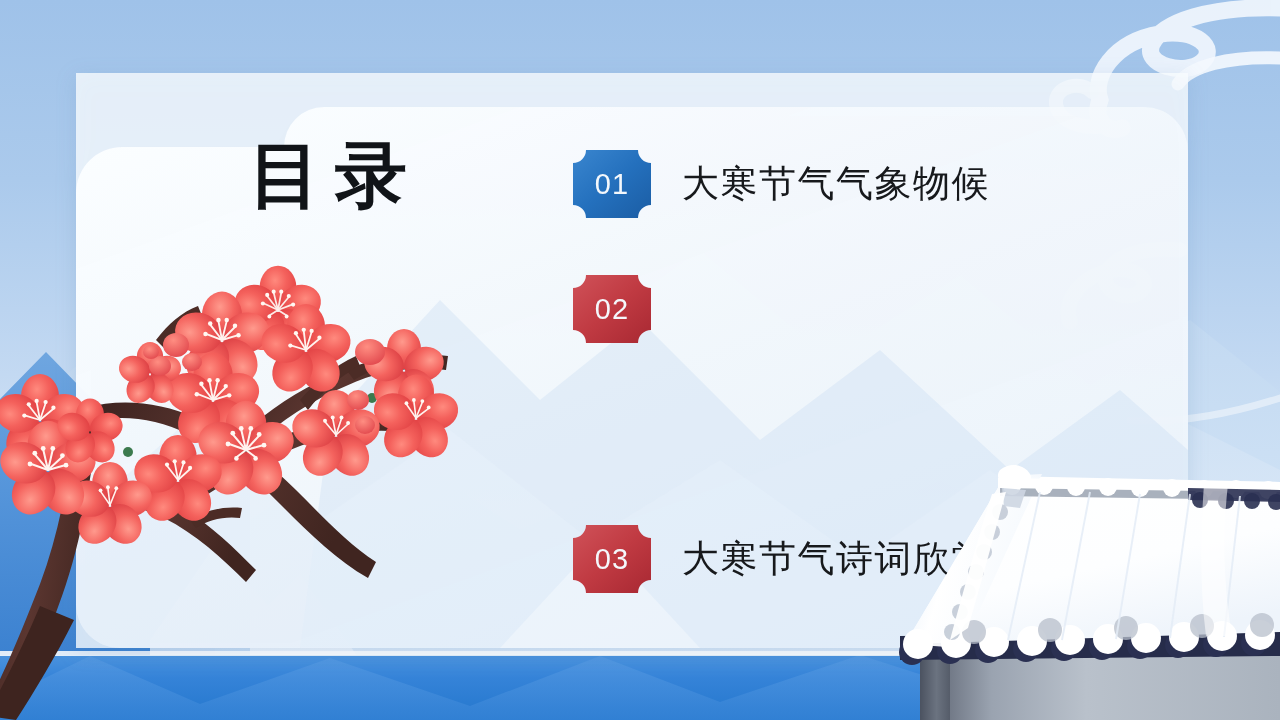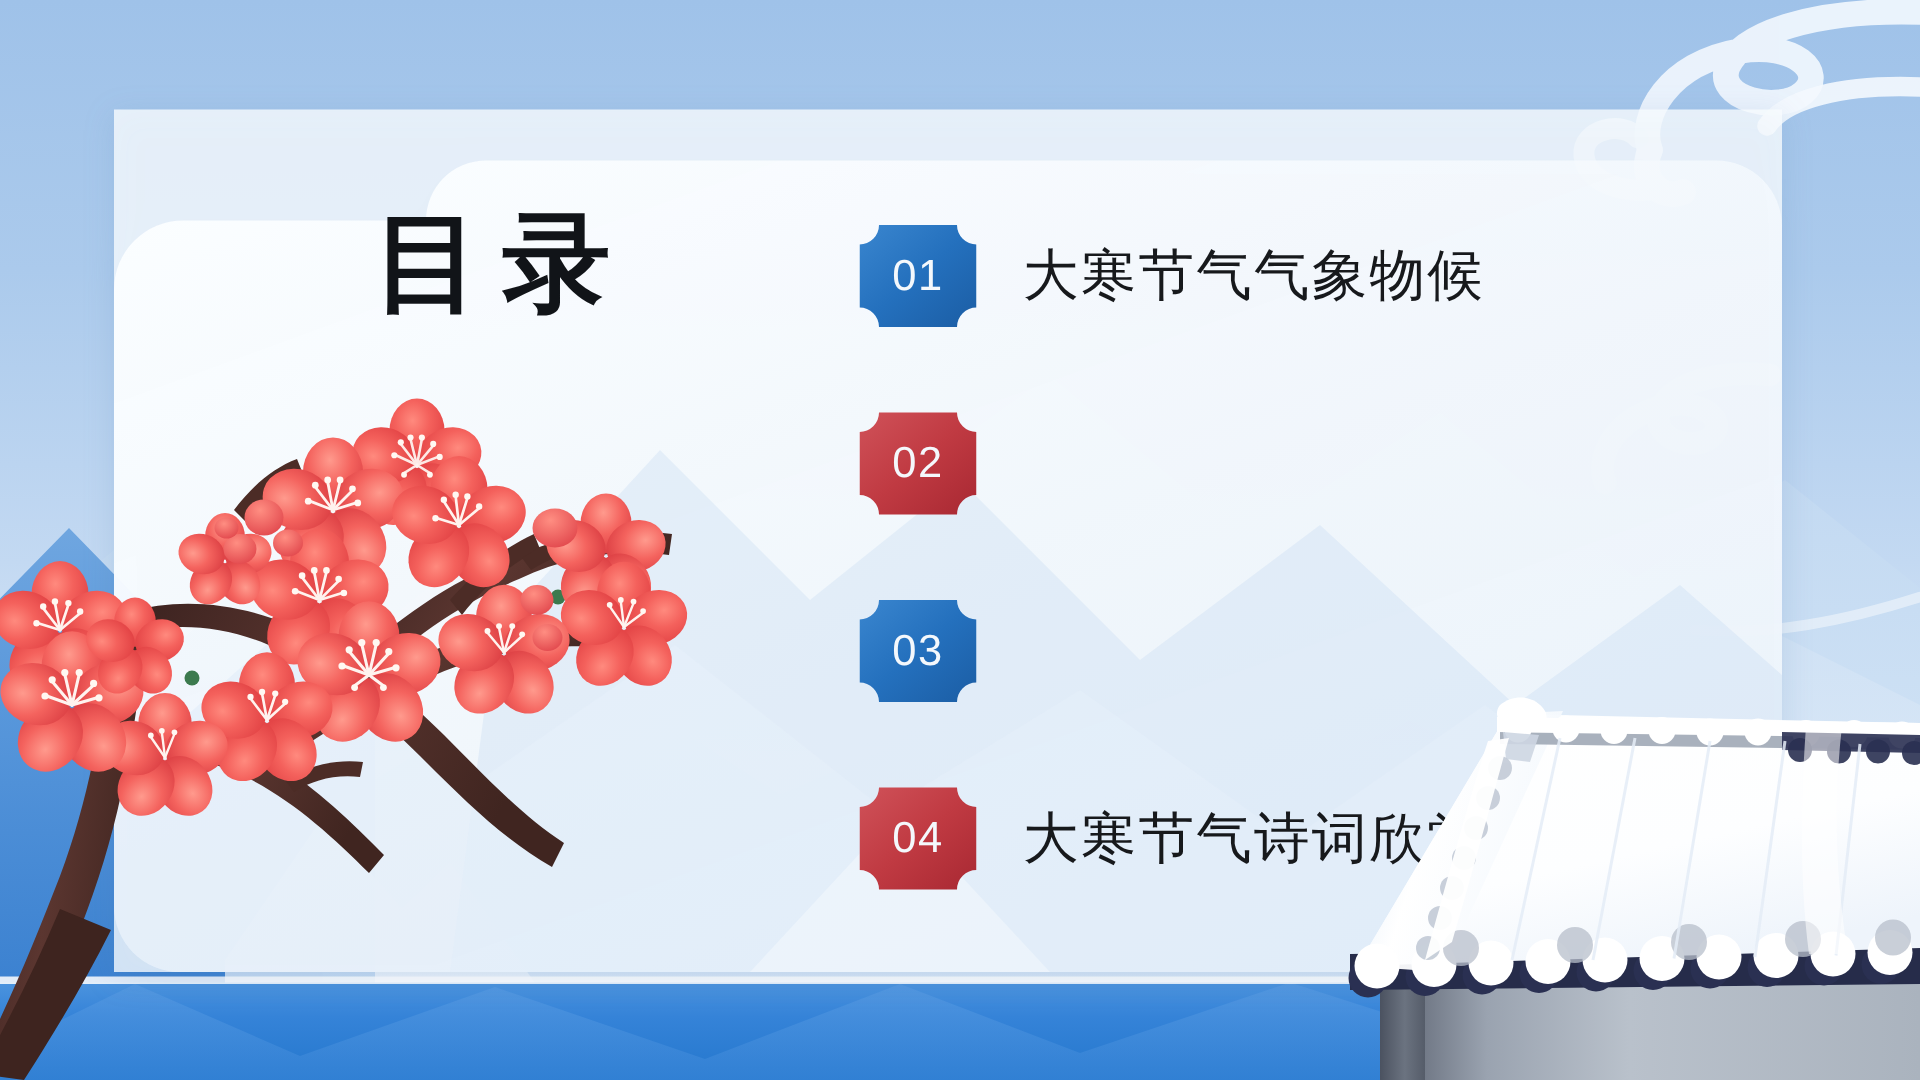--- a/index.html
+++ b/index.html
@@ -233,50 +233,36 @@
             </linearGradient>
           </defs>
           <path fill="url(#bg2)" d="
             M13,2 L65,2 A13,13 0 0 0 78,15 L78,57 A13,13 0 0 0 65,70 L13,70 A13,13 0 0 0 0,57 L0,15 A13,13 0 0 0 13,2 Z"></path>
         </svg>
         <span>02</span>
       </div>
     </div>
 
     <div class="toc-item">
-      <div class="badge">
-        <svg viewBox="0 0 78 72">
-          <defs>
-            <linearGradient id="bg3" x1="0" y1="0" x2="1" y2="1">
-              <stop offset="0%" stop-color="#3a86cf"></stop>
-              <stop offset="50%" stop-color="#2470bd"></stop>
-              <stop offset="100%" stop-color="#1b5da4"></stop>
-            </linearGradient>
-          </defs>
-          <path fill="url(#bg3)" d="
-            M13,2 L65,2 A13,13 0 0 0 78,15 L78,57 A13,13 0 0 0 65,70 L13,70 A13,13 0 0 0 0,57 L0,15 A13,13 0 0 0 13,2 Z"></path>
-        </svg>
-        <span>03</span>
-      </div>
     </div>
 
     <div class="toc-item">
       <div class="badge">
         <svg viewBox="0 0 78 72">
           <defs>
             <linearGradient id="bg4" x1="0" y1="0" x2="1" y2="1">
               <stop offset="0%" stop-color="#d05259"></stop>
               <stop offset="50%" stop-color="#c03a42"></stop>
               <stop offset="100%" stop-color="#a82832"></stop>
             </linearGradient>
           </defs>
           <path fill="url(#bg4)" d="
             M13,2 L65,2 A13,13 0 0 0 78,15 L78,57 A13,13 0 0 0 65,70 L13,70 A13,13 0 0 0 0,57 L0,15 A13,13 0 0 0 13,2 Z"></path>
         </svg>
-        <span>04</span>
+        <span>03</span>
       </div>
       <div class="toc-label">大寒节气诗词欣赏</div>
     </div>
 
   </div>
 
   <svg class="layer" viewBox="0 0 1280 720" preserveAspectRatio="none" style="z-index:20;">
     <defs>
       <linearGradient id="gSnow" x1="0.1" y1="0" x2="0.6" y2="1">
         <stop offset="0%" stop-color="#ffffff"></stop>

